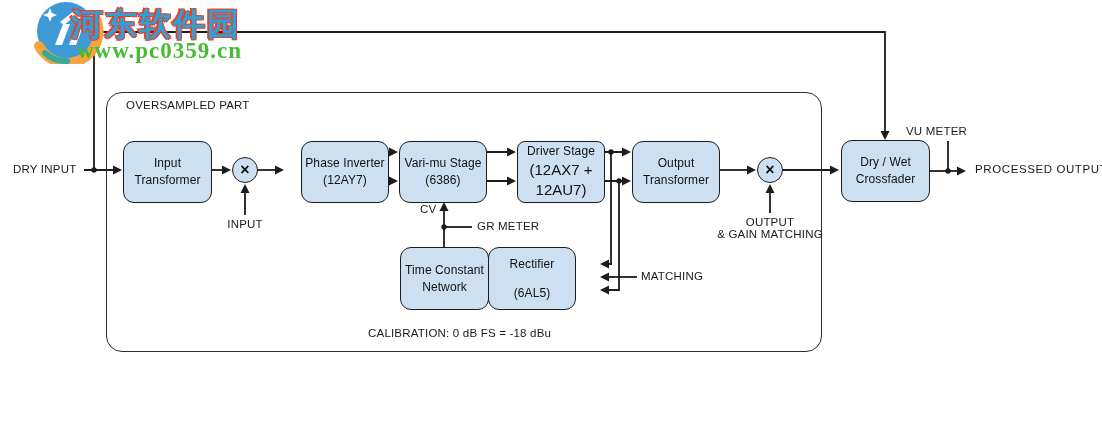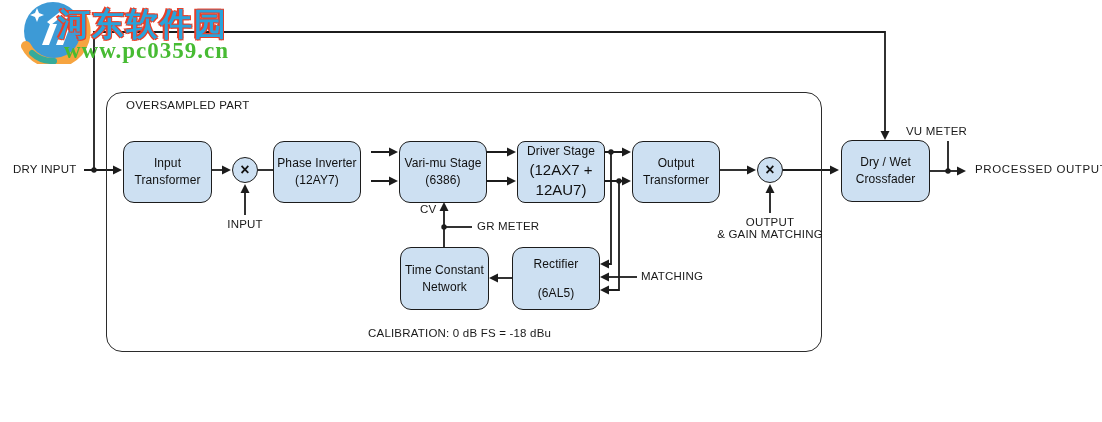--- a/index.html
+++ b/index.html
@@ -17,21 +17,21 @@
   .blk .sm{font-size:15px;letter-spacing:0;}
 
   .mult{position:absolute;width:26px;height:26px;border-radius:50%;
        background:#cde0f2;border:1.7px solid #1c1c1c;box-sizing:border-box;
        display:flex;align-items:center;justify-content:center;
        font-size:16px;font-weight:900;color:#111;}
 
   .lbl{position:absolute;font-size:11.5px;letter-spacing:.2px;color:#1a1a1a;white-space:nowrap;}
   .lbl.center{text-align:center;}
 
-  .watermark{position:absolute;left:4px;top:0;width:260px;height:66px;pointer-events:none;padding-left:16px;}
+  .watermark{position:absolute;left:17px;top:0;width:260px;height:66px;pointer-events:none;padding-left:16px;}
   .wm-name{position:absolute;left:54px;top:3px;font-size:32px;font-weight:bold;
        color:#29a3dc;letter-spacing:2px;
        text-shadow:-2px -1px 0 #e8402a,1px -1px 0 #e8402a,-1px 1px 0 #e8402a,1px 1px 0 #e8402a;}
   .wm-url{position:absolute;left:60px;top:38px;font-size:23px;font-weight:bold;
        font-family:"Liberation Serif",serif;color:#47bb33;letter-spacing:1px;}
 </style>
 </head>
 <body>
 
 <div class="stage">
@@ -98,21 +98,21 @@
   </svg>
 
   <div class="container-box"></div>
   <div class="lbl" style="left:126px;top:99px;">OVERSAMPLED PART</div>
   <div class="lbl" style="left:368px;top:327px;">CALIBRATION: 0 dB FS = -18 dBu</div>
 
   <div class="blk" style="left:123px;top:141px;width:87px;height:60px;">
     <span>Input</span>
     <span>Transformer</span>
   </div>
-  <div class="blk" style="left:273px;top:141px;width:86px;height:60px;">
+  <div class="blk" style="left:301px;top:141px;width:86px;height:60px;">
     <span>Phase Inverter</span>
     <span>(12AY7)</span>
   </div>
   <div class="blk" style="left:399px;top:141px;width:86px;height:60px;">
     <span>Vari-mu Stage</span>
     <span>(6386)</span>
   </div>
   <div class="blk" style="left:517px;top:141px;width:86px;height:60px;border-radius:8px;">
     <span>Driver Stage</span>
     <span class="sm">(12AX7 + 12AU7)</span>
@@ -122,21 +122,21 @@
     <span>Transformer</span>
   </div>
   <div class="blk" style="left:841px;top:140px;width:87px;height:60px;">
     <span>Dry / Wet</span>
     <span>Crossfader</span>
   </div>
   <div class="blk" style="left:400px;top:247px;width:87px;height:61px;">
     <span>Time Constant</span>
     <span>Network</span>
   </div>
-  <div class="blk" style="left:512px;top:247px;width:86px;height:61px;gap:12px;">
+  <div class="blk" style="left:488px;top:247px;width:86px;height:61px;gap:12px;">
     <span>Rectifier</span>
     <span>(6AL5)</span>
   </div>
 
   <div class="mult" style="left:232px;top:157px;">
     <span>×</span>
   </div>
   <div class="mult" style="left:757px;top:157px;">
     <span>×</span>
   </div>

